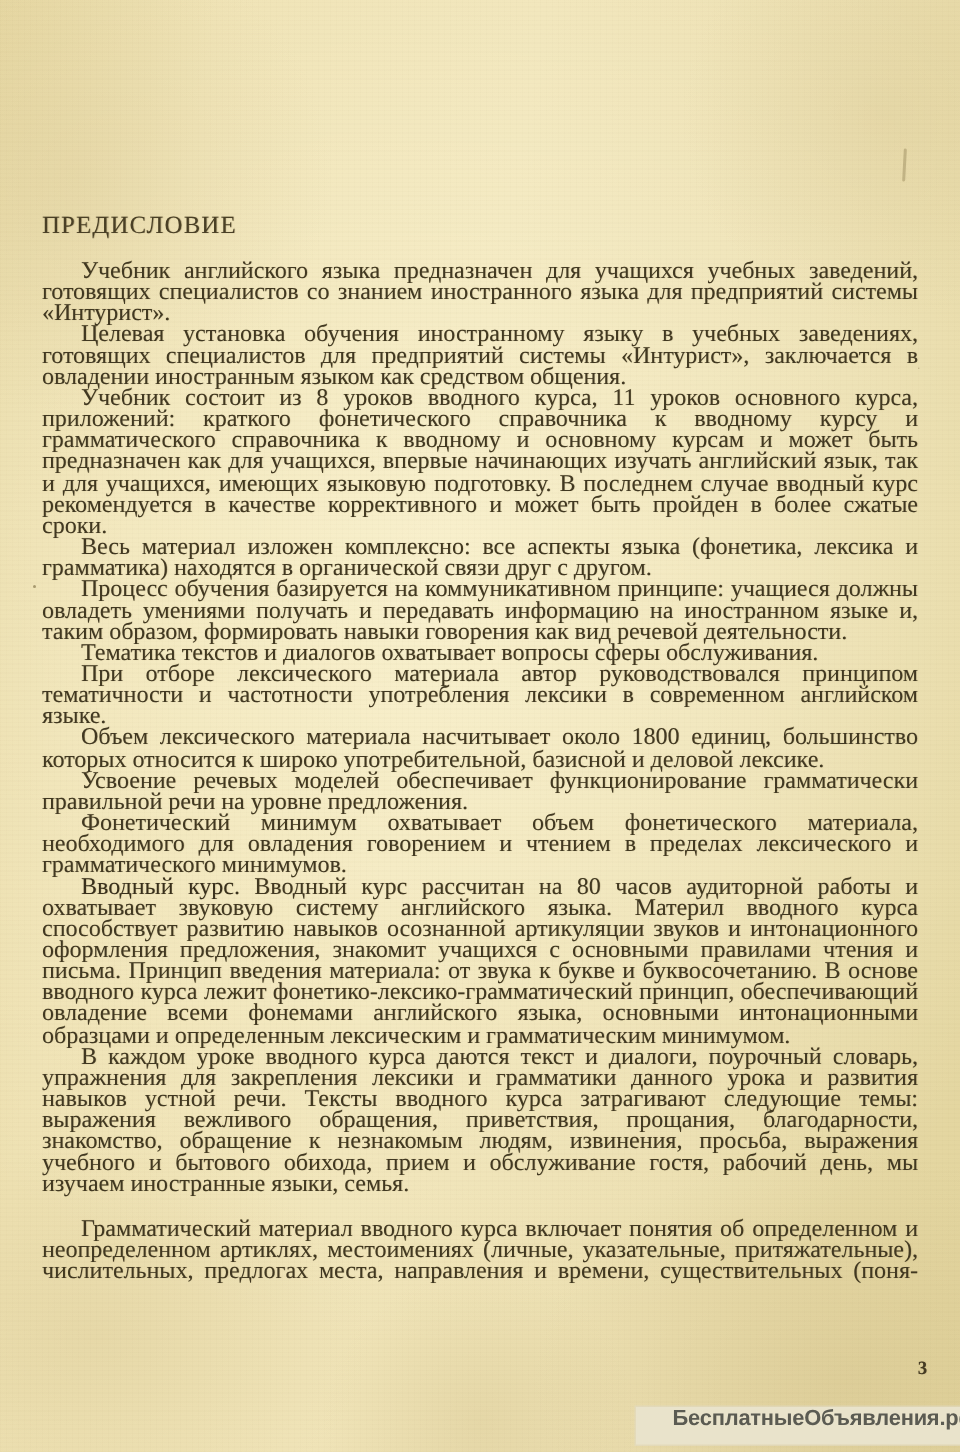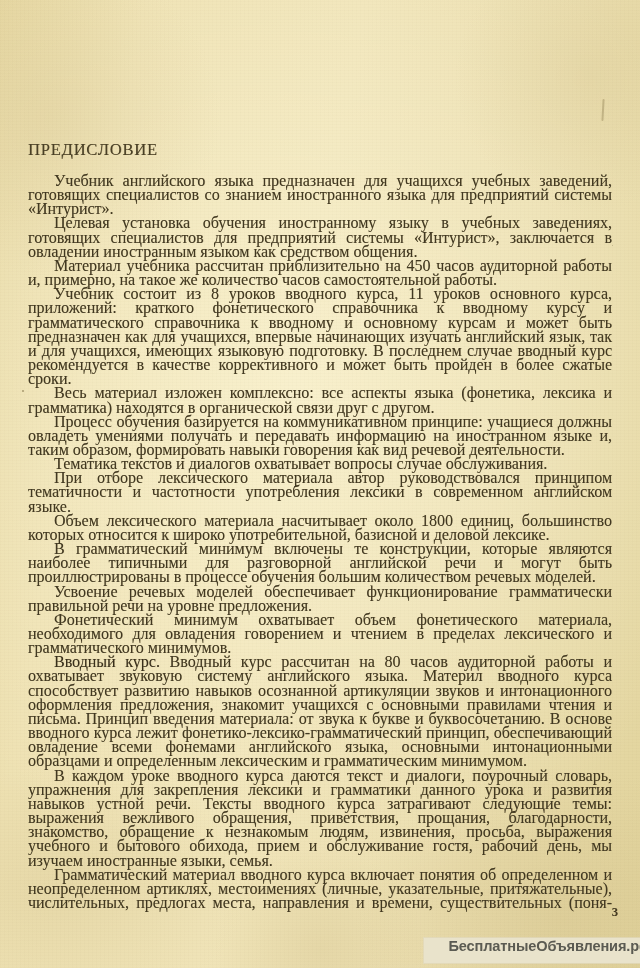--- a/index.html
+++ b/index.html
@@ -84,20 +84,21 @@
     text-justify: inter-word;
     text-shadow: 0.3px 0.25px 0.5px rgba(95,80,45,0.40);
   }
   #body-text p {
     margin: 0;
     text-indent: 26px;
     text-align: justify;
   }
   #body-text p:last-child {
     text-align-last: justify;
+    margin-top: 16px;
   }
   #body-text b {
     font-weight: normal;
     color: #382f1b;
   }
 
   
   .speck {
     position: absolute;
     z-index: 6;
@@ -168,28 +169,26 @@
 
 <div id="page">
 
   <div id="content">
 
     <div id="doc-title">ПРЕДИСЛОВИЕ</div>
 
     <div id="body-text">
       <p>Учебник английского языка предназначен для учащихся учебных заведений, готовящих специалистов со знанием иностранного языка для предприятий системы «Интурист».</p>
       <p>Целевая установка обучения иностранному языку в учебных заведениях, готовящих специалистов для предприятий системы «Интурист», заключается в овладении иностранным языком как средством общения.</p>
-      <p>Материал учебника рассчитан приблизительно на 450 часов аудиторной работы и, примерно, на такое же количество часов самостоятельной работы.</p>
       <p>Учебник состоит из 8 уроков вводного курса, 11 уроков основного курса, приложений: краткого фонетического справочника к вводному курсу и грамматического справочника к вводному и основному курсам и может быть предназначен как для учащихся, впервые начинающих изучать английский язык, так и для учащихся, имеющих языковую подготовку. В последнем случае вводный курс рекомендуется в качестве коррективного и может быть пройден в более сжатые сроки.</p>
       <p>Весь материал изложен комплексно: все аспекты языка (фонетика, лексика и грамматика) находятся в органической связи друг с другом.</p>
       <p>Процесс обучения базируется на коммуникативном принципе: учащиеся должны овладеть умениями получать и передавать информацию на иностранном языке и, таким образом, формировать навыки говорения как вид речевой деятельности.</p>
-      <p>Тематика текстов и диалогов охватывает вопросы случае обслуживания.</p>
+      <p>Тематика текстов и диалогов охватывает вопросы сферы обслуживания.</p>
       <p>При отборе лексического материала автор руководствовался принципом тематичности и частотности употребления лексики в современном английском языке.</p>
       <p>Объем лексического материала насчитывает около 1800 единиц, большинство которых относится к широко употребительной, базисной и деловой лексике.</p>
-      <p>В грамматический минимум включены те конструкции, которые являются наиболее типичными для разговорной английской речи и могут быть проиллюстрированы в процессе обучения большим количеством речевых моделей.</p>
       <p>Усвоение речевых моделей обеспечивает функционирование грамматически правильной речи на уровне предложения.</p>
       <p>Фонетический минимум охватывает объем фонетического материала, необходимого для овладения говорением и чтением в пределах лексического и грамматического минимумов.</p>
       <p><b>Вводный курс.</b><span> Вводный курс рассчитан на 80 часов аудиторной работы и охватывает звуковую систему английского языка. Материл вводного курса способствует развитию навыков осознанной артикуляции звуков и интонационного оформления предложения, знакомит учащихся с основными правилами чтения и письма. Принцип введения материала: от звука к букве и буквосочетанию. В основе вводного курса лежит фонетико-лексико-грамматический принцип, обеспечивающий овладение всеми фонемами английского языка, основными интонационными образцами и определенным лексическим и грамматическим минимумом.</span></p>
       <p>В каждом уроке вводного курса даются текст и диалоги, поурочный словарь, упражнения для закрепления лексики и грамматики данного урока и развития навыков устной речи. Тексты вводного курса затрагивают следующие темы: выражения вежливого обращения, приветствия, прощания, благодарности, знакомство, обращение к незнакомым людям, извинения, просьба, выражения учебного и бытового обихода, прием и обслуживание гостя, рабочий день, мы изучаем иностранные языки, семья.</p>
       <p>Грамматический материал вводного курса включает понятия об определенном и неопределенном артиклях, местоимениях (личные, указательные, притяжательные), числительных, предлогах места, направления и времени, существительных (поня-</p>
     </div>
 
   </div>
 
   <div class="speck" id="speck-margin-dot"></div>

